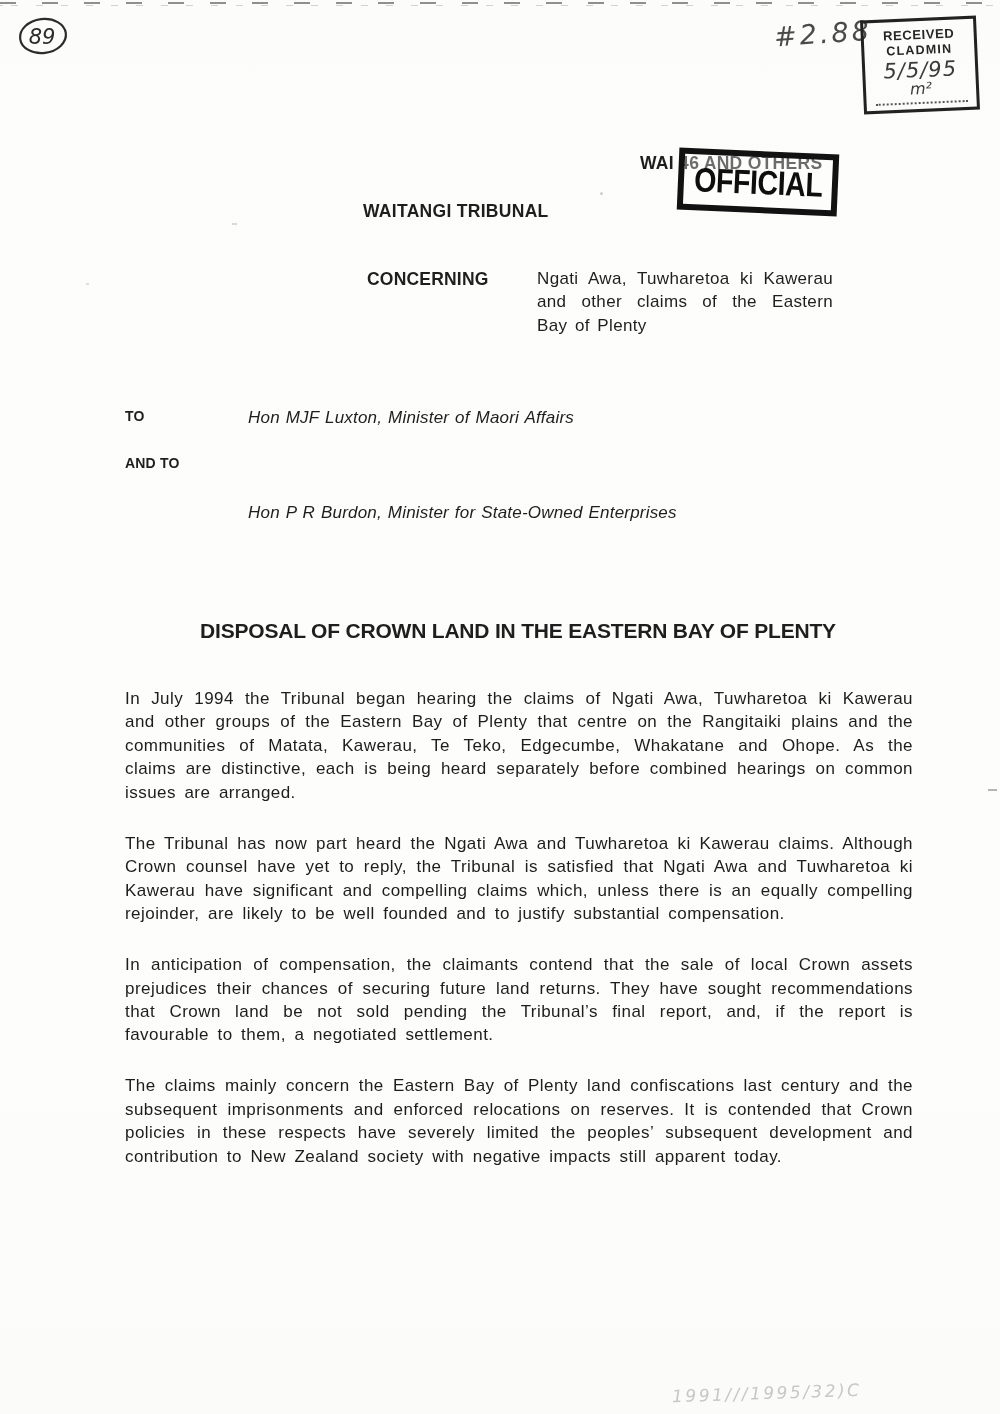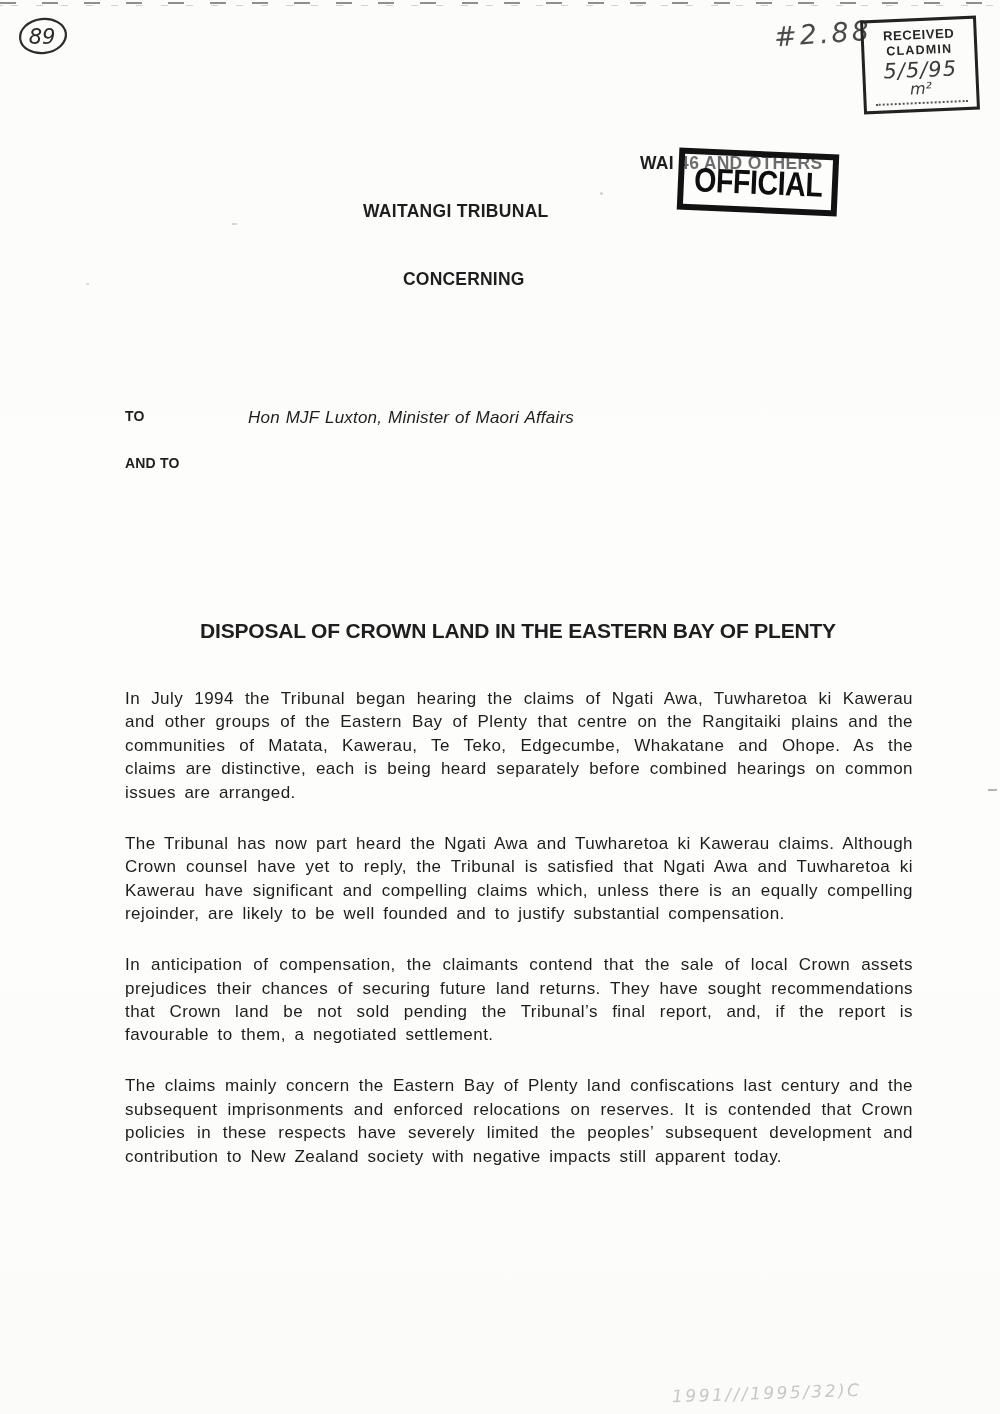--- a/index.html
+++ b/index.html
@@ -78,21 +78,21 @@
     white-space: nowrap;
   }
 
   .tribunal {
     position: absolute; left: 363px; top: 201px;
     font-size: 17.5px; font-weight: bold; letter-spacing: .3px;
   }
 
   .concerning-label {
     position: absolute; left: 367px; top: 269px;
-    font-size: 17.5px; font-weight: bold; letter-spacing: .2px; margin-left: 36px;
+    font-size: 17.5px; font-weight: bold; letter-spacing: .2px;
   }
   .concerning-text {
     position: absolute; left: 537px; top: 267px; width: 296px;
     font-size: 17px; line-height: 23.4px;
     text-align: justify; letter-spacing: .35px; word-spacing: 2.5px;
   }
 
   .addr-label {
     position: absolute; left: 125px;
     font-size: 14px; font-weight: bold; letter-spacing: .2px;
@@ -162,26 +162,28 @@
 
   <div class="wai-heading">WAI 46 AND OTHERS</div>
 
   <div class="official-stamp">
     <span>OFFICIAL</span>
   </div>
 
   <div class="tribunal">WAITANGI TRIBUNAL</div>
 
   <div class="concerning-label">CONCERNING</div>
+  <div class="concerning-text">Ngati Awa, Tuwharetoa ki Kawerau and other claims of the Eastern Bay of Plenty</div>
 
   <div class="addr-label r1">TO</div>
   <div class="addr-text r1">Hon MJF Luxton, Minister of Maori Affairs</div>
 
   <div class="addr-label r2">AND TO</div>
 
+  <div class="addr-text r3">Hon P R Burdon, Minister for State-Owned Enterprises</div>
 
   <div class="doc-title">DISPOSAL OF CROWN LAND IN THE EASTERN BAY OF PLENTY</div>
 
   <div class="body-text">
     <p>In July 1994 the Tribunal began hearing the claims of Ngati Awa, Tuwharetoa ki Kawerau and other groups of the Eastern Bay of Plenty that centre on the Rangitaiki plains and the communities of Matata, Kawerau, Te Teko, Edgecumbe, Whakatane and Ohope.  As the claims are distinctive, each is being heard separately before combined hearings on common issues are arranged.</p>
     <p>The Tribunal has now part heard the Ngati Awa and Tuwharetoa ki Kawerau claims.  Although Crown counsel have yet to reply, the Tribunal is satisfied that Ngati Awa and Tuwharetoa ki Kawerau have significant and compelling claims which, unless there is an equally compelling rejoinder, are likely to be well founded and to justify substantial compensation.</p>
     <p>In anticipation of compensation, the claimants contend that the sale of local Crown assets prejudices their chances of securing future land returns.  They have sought recommendations that Crown land be not sold pending the Tribunal’s final report, and, if the report is favourable to them, a negotiated settlement.</p>
     <p>The claims mainly concern the Eastern Bay of Plenty land confiscations last century and the subsequent imprisonments and enforced relocations on reserves.  It is contended that Crown policies in these respects have severely limited the peoples’ subsequent development and contribution to New Zealand society with negative impacts still apparent today.</p>
   </div>
 

